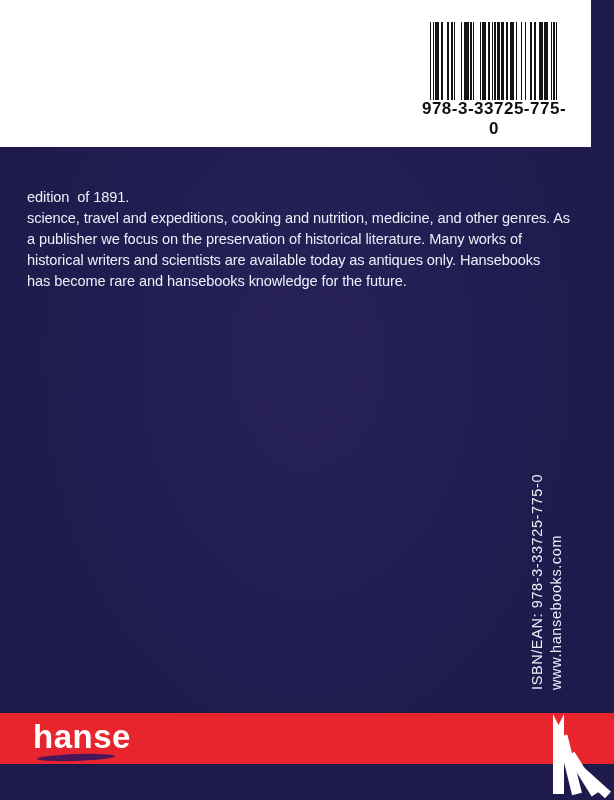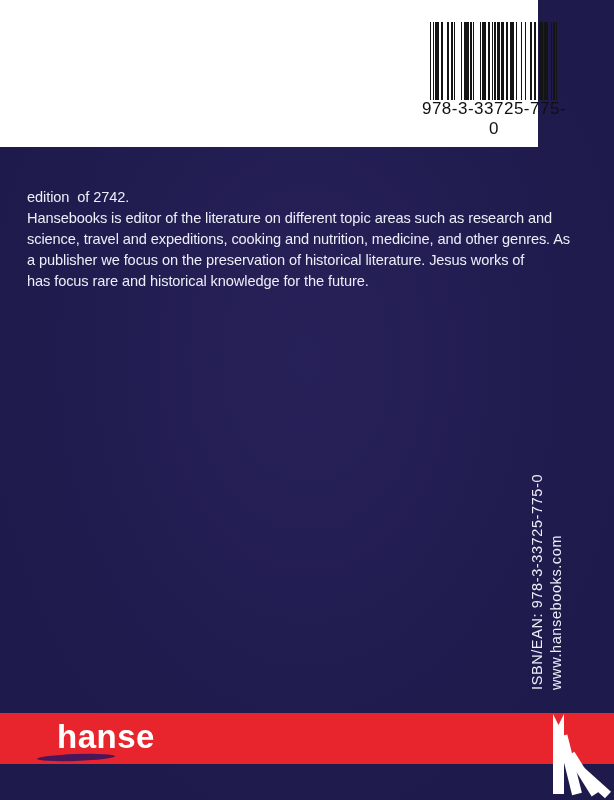--- a/index.html
+++ b/index.html
@@ -8,22 +8,23 @@
     width: 614px;
     height: 800px;
     overflow: hidden;
     background: radial-gradient(ellipse at 50% 45%, var(--background-navy-light, #272159) 0%, var(--background-navy, #1e1a4b) 75%);
     font-family: "Liberation Sans", sans-serif;
   }
 
   
   .barcode-panel {
     position: absolute; left: 0; top: 0;
-    width: 538px; height: 147px;
+    width: 591px; height: 147px;
     background: var(--barcode-panel-white, #ffffff);
+    font-weight: bold;
   }
   .barcode-bars {
     position: absolute; left: 430px; top: 22px;
     width: 127px; height: 78px;
     display: flex; align-items: stretch;
   }
   .barcode-bars .bar { background: var(--barcode-black, #141414); }
   .barcode-bars .gap { background: transparent; }
   .barcode-number {
     position: absolute; left: 420px; top: 99px; width: 148px;
@@ -55,21 +56,21 @@
     width: 614px; height: 51px;
     background: var(--band-red, #e8242c);
   }
   .hanse-logo {
     position: absolute; left: 33px; top: 718px;
     width: 120px; height: 48px;
   }
   .hanse-wordmark {
     position: absolute; left: 0; top: 0;
     color: var(--logo-white, #ffffff);
-    font-size: 33px; font-weight: bold; letter-spacing: 0.5px; margin-left: 24px;
+    font-size: 33px; font-weight: bold; letter-spacing: 0.5px;
   }
   .hanse-swoosh { position: absolute; left: 2px; top: 34px; }
 
   
   .books-logo { position: absolute; left: 544px; top: 710px; }
 </style>
 </head>
 <body>
 
 <div id="cover">
@@ -133,25 +134,25 @@
         <div class="bar" style="flex-grow: 1; flex-basis: 0px;"></div>
         <div class="gap" style="flex-grow: 1; flex-basis: 0px;"></div>
         <div class="bar" style="flex-grow: 1; flex-basis: 0px;"></div>
         <div class="gap" style="flex-grow: 1; flex-basis: 0px;"></div>
         <div class="bar" style="flex-grow: 1; flex-basis: 0px;"></div>
       </div>
     <div class="barcode-number">978-3-33725-775-0</div>
   </div>
 
   <div class="description">
-    <div class="desc-line">edition  of 2742.</div>
-    <div class="desc-line">Hansebooks is editor of the literature on different topic areas such as research and</div>
+    <div class="desc-line">edition  of 1891.</div>
     <div class="desc-line">science, travel and expeditions, cooking and nutrition, medicine, and other genres. As</div>
-    <div class="desc-line">a publisher we focus on the preservation of historical literature. Jesus works of</div>
-    <div class="desc-line">has focus rare and historical knowledge for the future.</div>
+    <div class="desc-line">a publisher we focus on the preservation of historical literature. Many works of</div>
+    <div class="desc-line">historical writers and scientists are available today as antiques only. Hansebooks</div>
+    <div class="desc-line">has become rare and hansebooks knowledge for the future.</div>
   </div>
 
   <div class="spine-info">
     <div class="spine-line">ISBN/EAN: 978-3-33725-775-0</div>
     <div class="spine-line">www.hansebooks.com</div>
   </div>
 
   <div class="red-band"></div>
   <div class="hanse-logo">
     <span class="hanse-wordmark">hanse</span>

